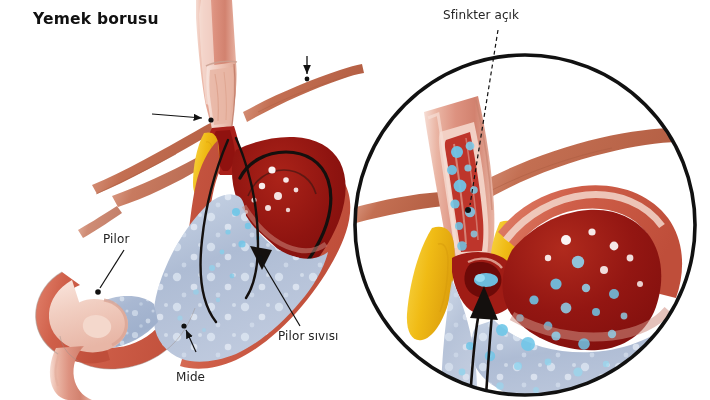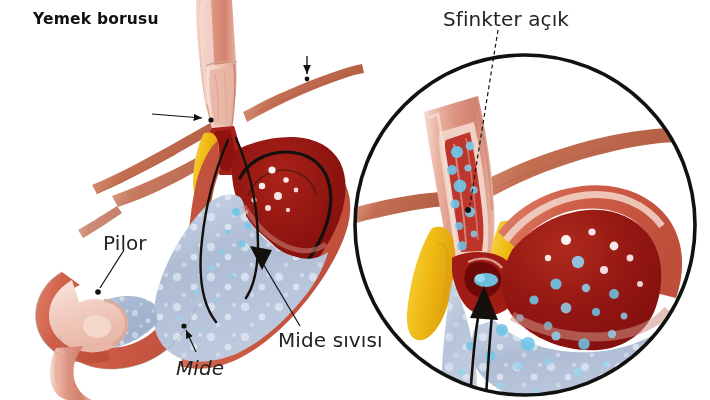--- a/index.html
+++ b/index.html
@@ -32,28 +32,28 @@
     letter-spacing: 0.1px;
   }
   .lbl-bold {
     font-weight: bold;
     font-size: 15.5px;
     color: #111111;
     letter-spacing: 0.2px;
   }
   .lbl-reg {
     font-weight: normal;
-    font-size: 20px;
+    font-size: 12px;
     color: #242424;
   }
   #lbl-yemek-borusu { left: 33px; top: 12px; }
   #lbl-diyafram     { left: 265px; top: 37px; }
   #lbl-sfinkter-kapali { left: 39px; top: 105px; }
   #lbl-pilor        { left: 103px; top: 233px; text-align: right; }
-  #lbl-mide         { left: 176px; top: 358px; font-style: italic; }
+  #lbl-mide         { left: 176px; top: 371px; }
   #lbl-mide-sivisi  { left: 278px; top: 330px; }
   #lbl-sfinkter-acik{ left: 443px; top: 9px; }
 </style>
 </head>
 <body>
 
 <div id="stage">
 
   <svg id="art" viewBox="0 0 710 400" xmlns="http://www.w3.org/2000/svg">
     <defs>
@@ -606,17 +606,17 @@
   </svg>
 
   <div id="lbl-yemek-borusu" class="lbl lbl-bold">Yemek borusu</div>
 
 
 
   <div id="lbl-pilor" class="lbl lbl-reg">Pilor</div>
 
   <div id="lbl-mide" class="lbl lbl-reg">Mide</div>
 
-  <div id="lbl-mide-sivisi" class="lbl lbl-reg">Mide sıvısı</div>
+  <div id="lbl-mide-sivisi" class="lbl lbl-reg">Pilor sıvısı</div>
 
   <div id="lbl-sfinkter-acik" class="lbl lbl-reg">Sfinkter açık</div>
 
 </div>
 
 </body></html>

